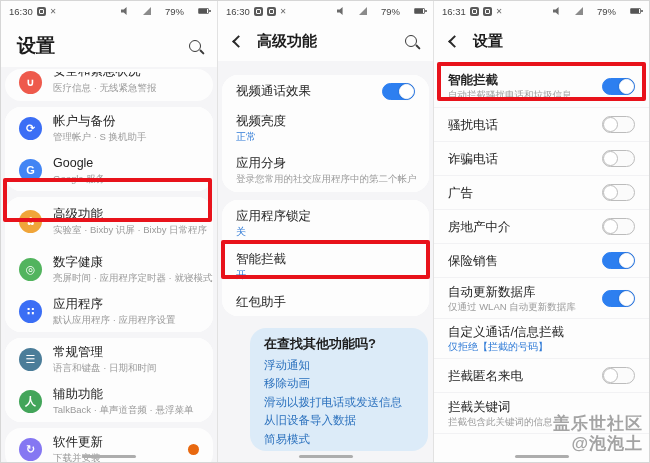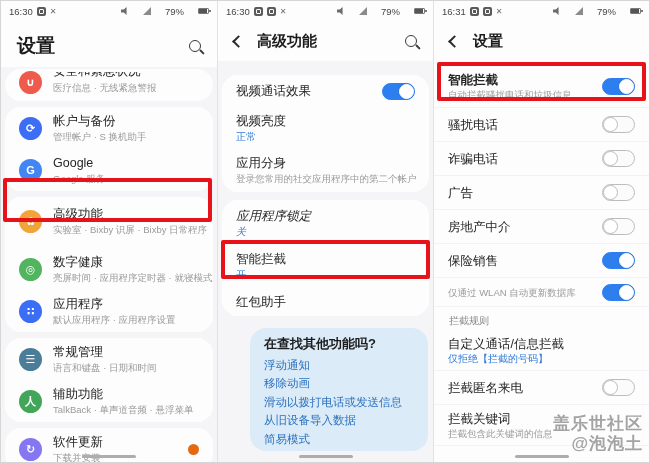--- a/index.html
+++ b/index.html
@@ -239,21 +239,21 @@
       </div>
       <div class="row">
         <span class="texts">
           <span class="t">应用分身</span>
           <span class="s">登录您常用的社交应用程序中的第二个帐户</span>
         </span>
       </div>
     </div>
 
     <div class="card" style="margin-top:8px;">
-      <div class="row" style="padding-top:8px;font-style:italic;">
+      <div class="row" style="padding-top:8px;">
         <span class="texts">
           <span class="t">应用程序锁定</span>
           <span class="v">关</span>
         </span>
       </div>
       <div class="row" style="padding-top:7px;padding-bottom:7px;">
         <span class="texts">
           <span class="t">智能拦截</span>
           <span class="v">开</span>
         </span>
@@ -332,26 +332,26 @@
       <span class="tgl"></span>
     </div>
     <div class="rrow">
       <span class="texts">
             <span class="t">保险销售</span>
           </span>
       <span class="tgl on"></span>
     </div>
     <div class="rrow" style="padding-top:6px;padding-bottom:5px;">
       <span class="texts">
+        <span class="t">自动更新数据库</span>
         <span class="s">仅通过 WLAN 自动更新数据库</span>
       </span>
       <span class="tgl on"></span>
     </div>
 
-    <div class="sect">拦截规则</div>
 
     <div class="rrow" style="padding-top:5px;padding-bottom:5px;">
       <span class="texts">
         <span class="t">自定义通话/信息拦截</span>
         <span class="v">仅拒绝【拦截的号码】</span>
       </span>
     </div>
     <div class="rrow">
       <span class="texts">
             <span class="t">拦截匿名来电</span>

